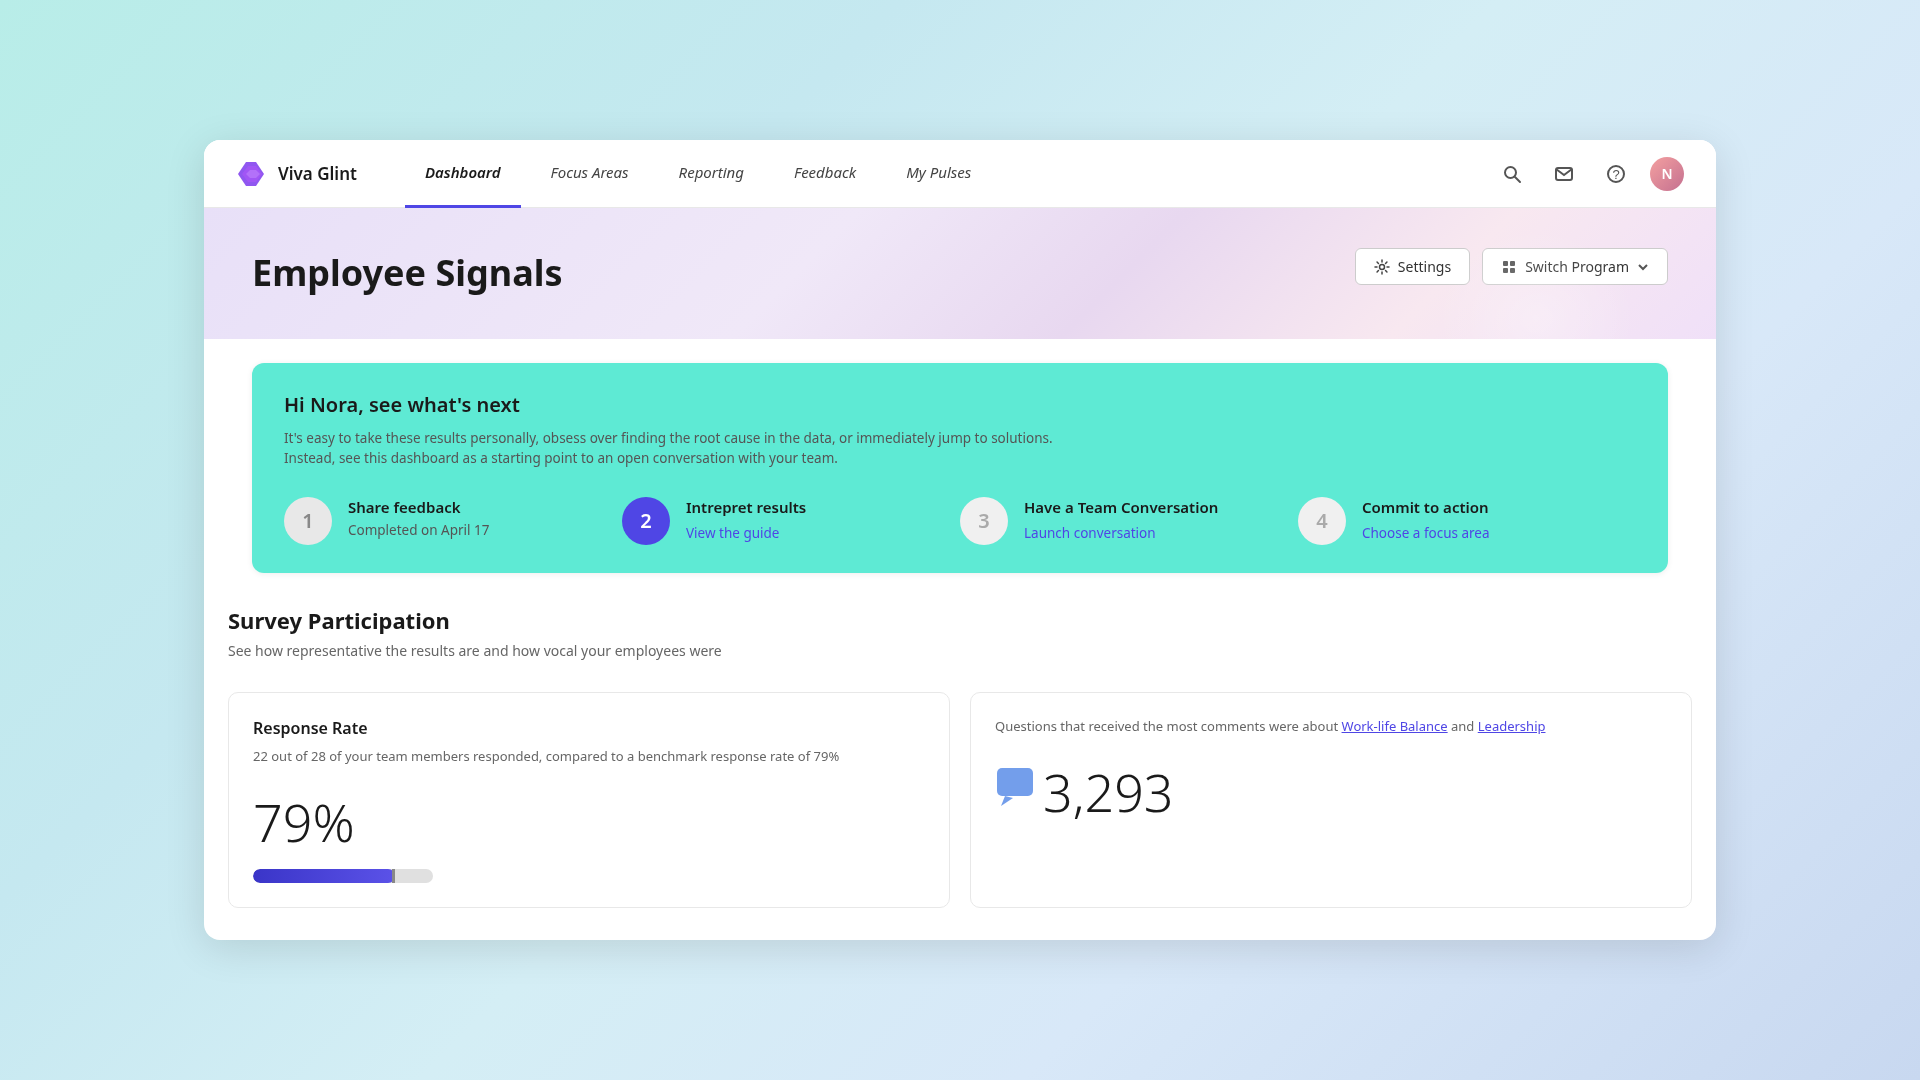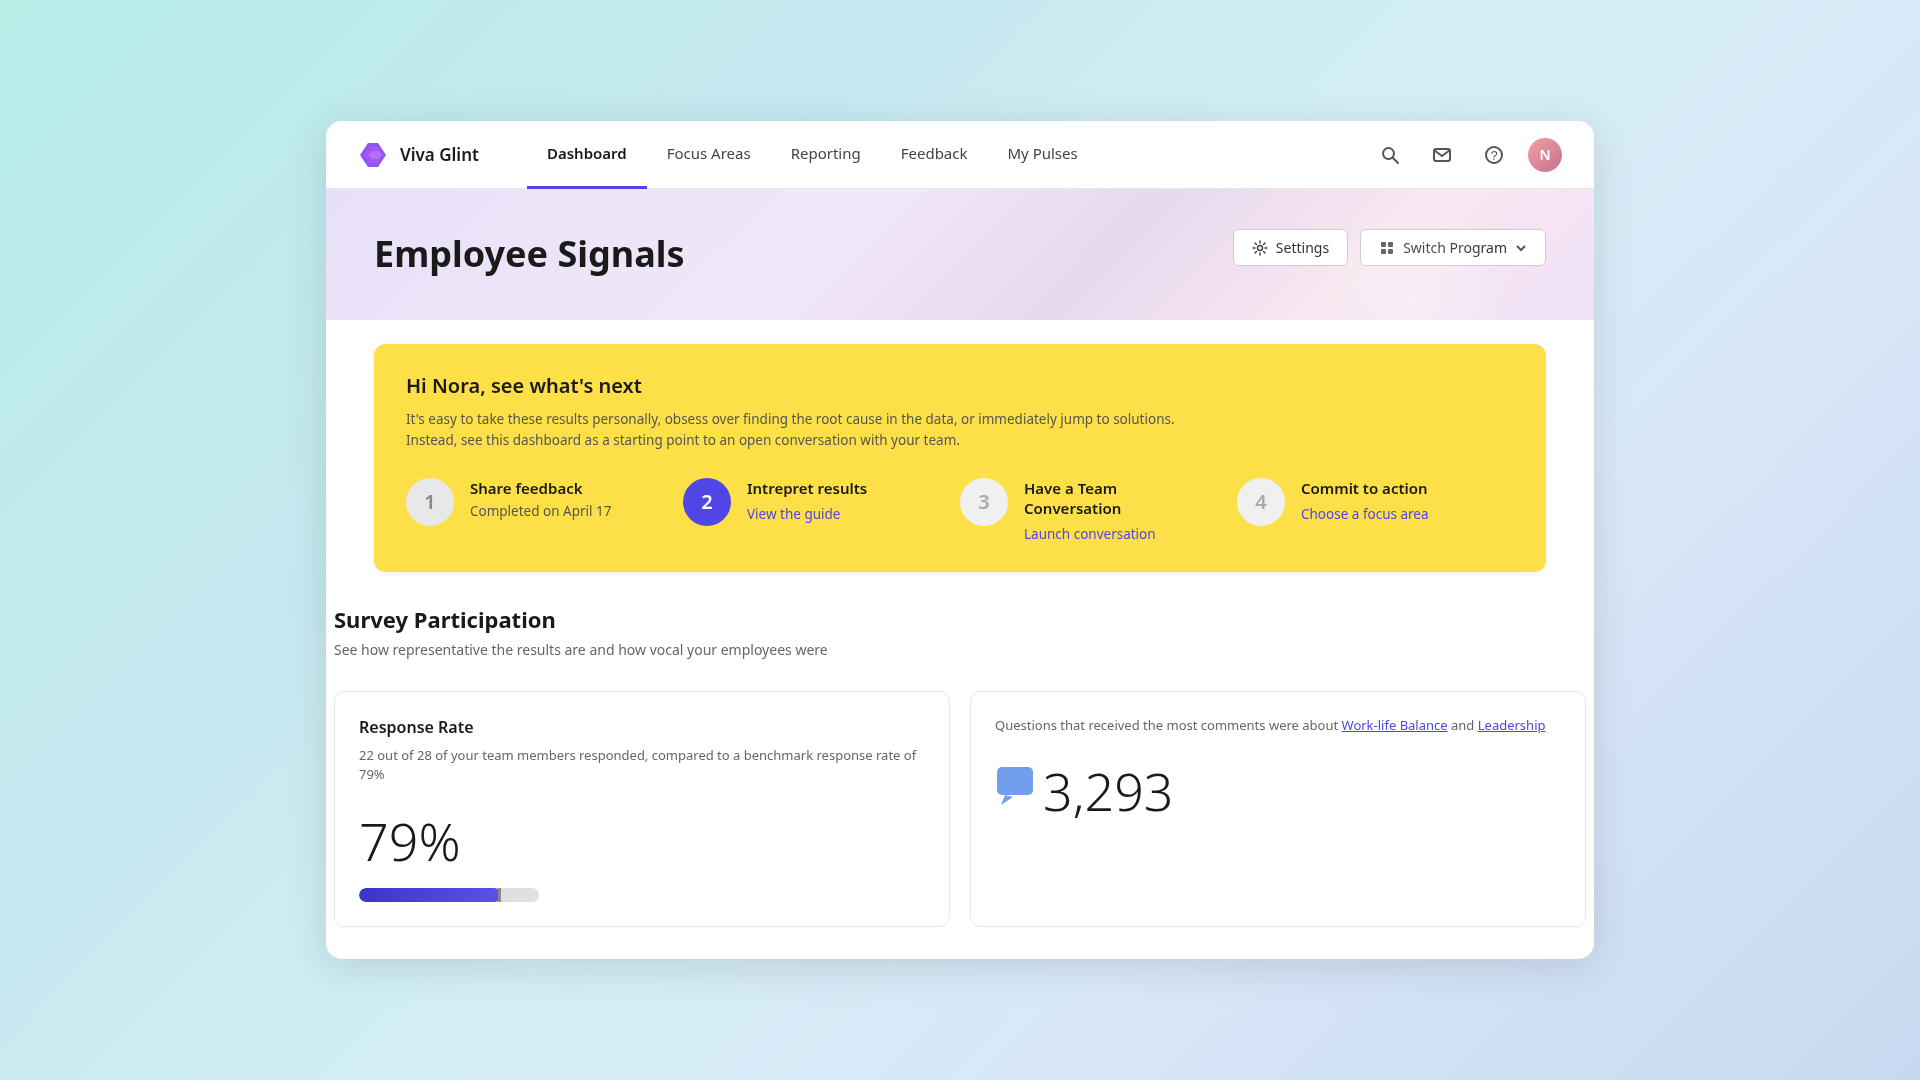--- a/index.html
+++ b/index.html
@@ -6,21 +6,21 @@
     body {
       font-family: 'Segoe UI', system-ui, -apple-system, sans-serif;
       background: linear-gradient(135deg, #b8ede8 0%, #c5e8f0 30%, #d4eef5 50%, #d8e8f8 70%, #c8d8f0 100%);
       min-height: 1080px;
       width: 1920px;
       display: flex;
       align-items: center;
       justify-content: center;
     }
     .app-window {
-      width: 1268px;
+      width: 1512px;
       background: #fff;
       border-radius: 16px;
       overflow: hidden;
       box-shadow: 0 8px 40px rgba(0,0,0,0.12);
       margin: 40px auto;
     }
     
     .nav {
       display: flex;
       align-items: center;
@@ -40,22 +40,23 @@
       height: 32px;
     }
     .nav-logo-text {
       font-size: 17px;
       font-weight: 600;
       color: #1a1a1a;
     }
     .nav-links {
       display: flex;
       align-items: flex-start;
-      gap: 0;
+      gap: 10px;
       flex: 1;
+      font-style: italic;
     }
     .nav-link {
       padding: 0 20px;
       height: 68px;
       display: flex;
       align-items: center;
       font-size: 15px;
       color: #444;
       cursor: pointer;
       border-bottom: 3px solid transparent;
@@ -154,21 +155,21 @@
       border: 1px solid #ccc;
       background: #fff;
       border-radius: 6px;
       font-size: 14px;
       color: #333;
       cursor: pointer;
       font-family: inherit;
     }
     
     .steps-card {
-      background: #fde047;
+      background: #5eead4;
       border-radius: 12px;
       padding: 28px 32px;
       margin: 24px 24px 0;
       box-shadow: 0 1px 6px rgba(0,0,0,0.07);
     }
     .steps-greeting {
       font-size: 20px;
       font-weight: 600;
       color: #1a1a1a;
       margin-bottom: 10px;
@@ -226,21 +227,21 @@
       color: #555;
     }
     .step-link {
       font-size: 13.5px;
       color: #4f46e5;
       text-decoration: none;
       cursor: pointer;
     }
     
     .main-content {
-      padding: 32px 8px;
+      padding: 32px 24px;
     }
     .section-title {
       font-size: 22px;
       font-weight: 700;
       color: #1a1a1a;
       margin-bottom: 6px;
     }
     .section-desc {
       font-size: 14px;
       color: #666;

